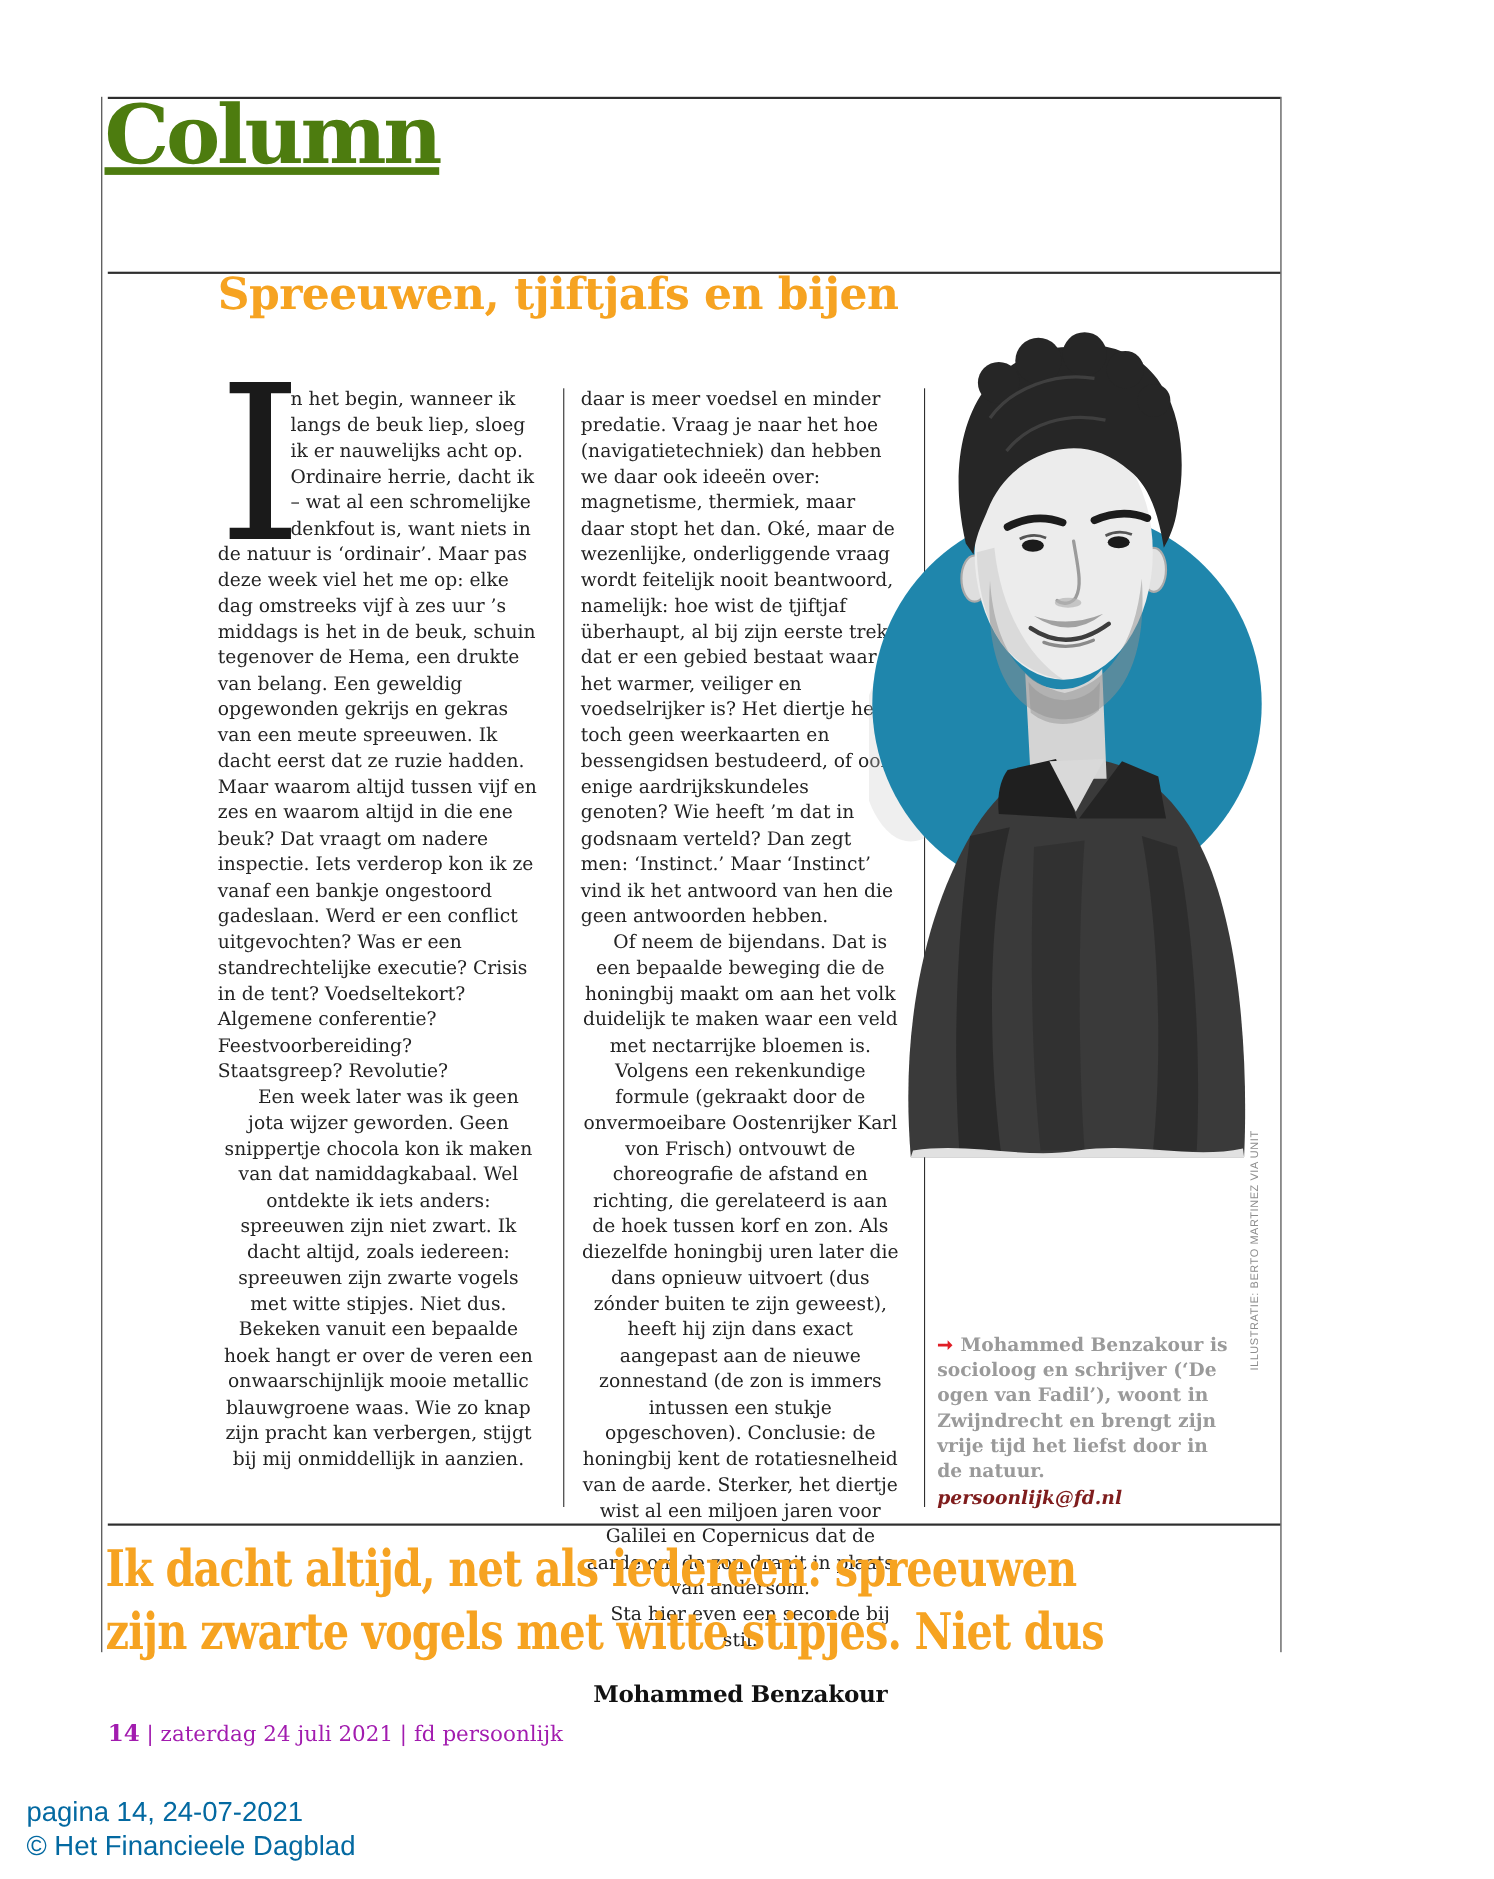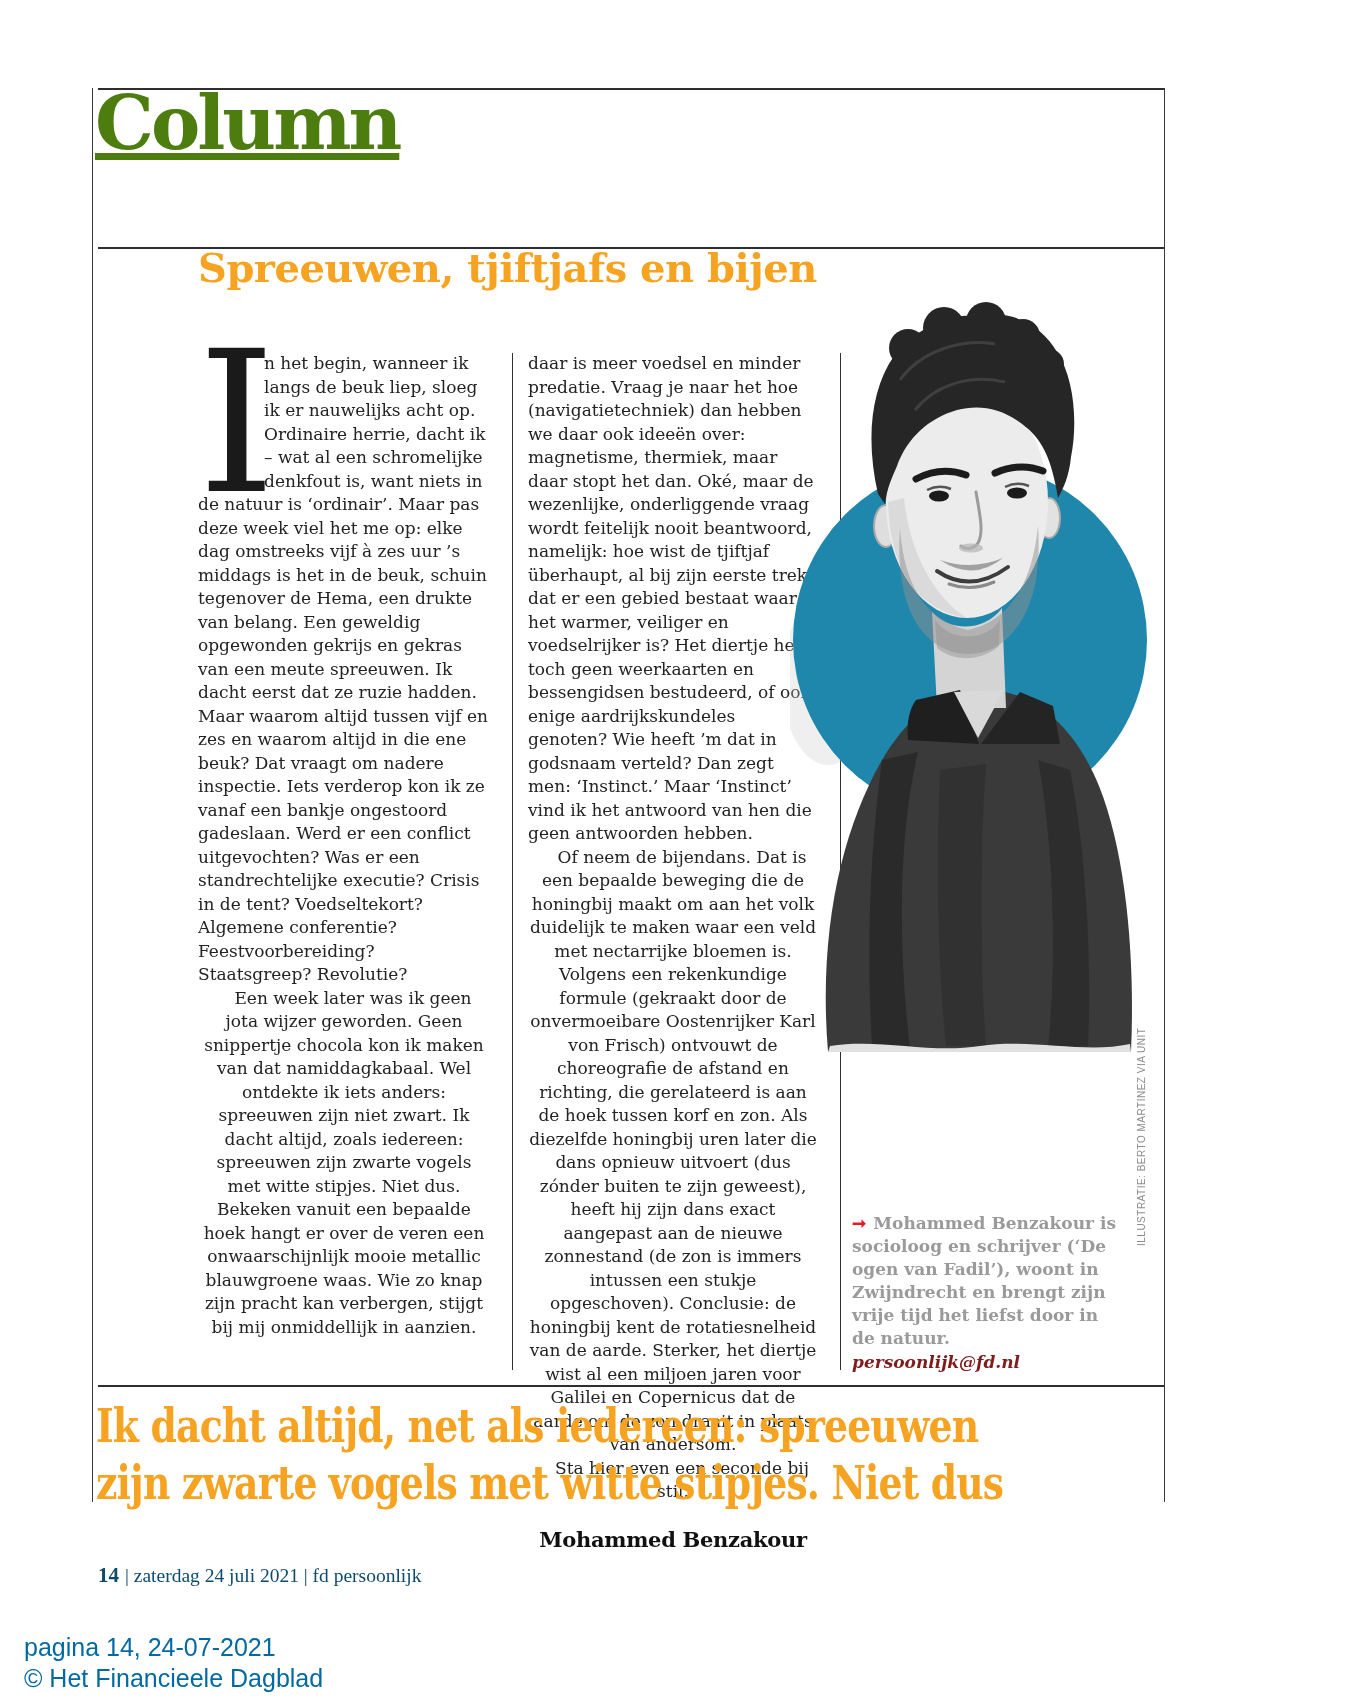--- a/index.html
+++ b/index.html
@@ -42,21 +42,21 @@
 
   .illu-credit{position:absolute;left:1136px;top:1032px;height:214px;
     writing-mode:vertical-rl;transform:rotate(180deg);transform-origin:center;
     font-family:"Liberation Sans",sans-serif;font-size:10px;letter-spacing:0.5px;
     color:#8c8c8c;white-space:nowrap;}
 
   .pull-quote{position:absolute;left:96px;top:1398px;color:#f6a321;font-weight:bold;
     font-size:46px;line-height:57px;letter-spacing:-1px;transform:scaleX(0.82);
     transform-origin:left top;white-space:nowrap;}
 
-  .page-footer{position:absolute;left:98px;top:1563px;font-size:19.5px;color:#0c4a6e;font-family:Liberation Serif, serif;}
+  .page-footer{position:absolute;left:98px;top:1563px;font-size:19.5px;color:#a21caf;}
   .page-footer .pagenum{font-weight:bold;font-size:21px;margin-right:6px;}
 
   .stamp{position:absolute;left:24px;top:1632px;font-family:"Liberation Sans",sans-serif;
     font-size:25px;line-height:31px;color:#2e7492;}
 </style>
 </head>
 <body>
 
 <div class="rule-h" id="rule-top"></div>
 <div class="rule-h" id="rule-mid"></div>

